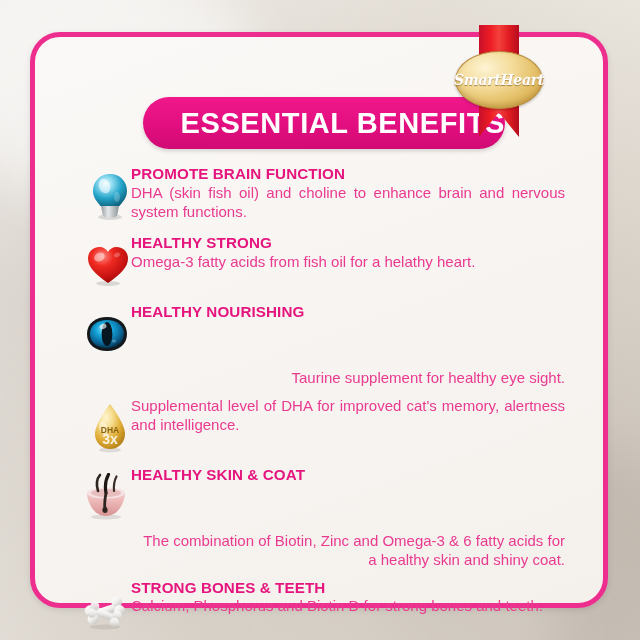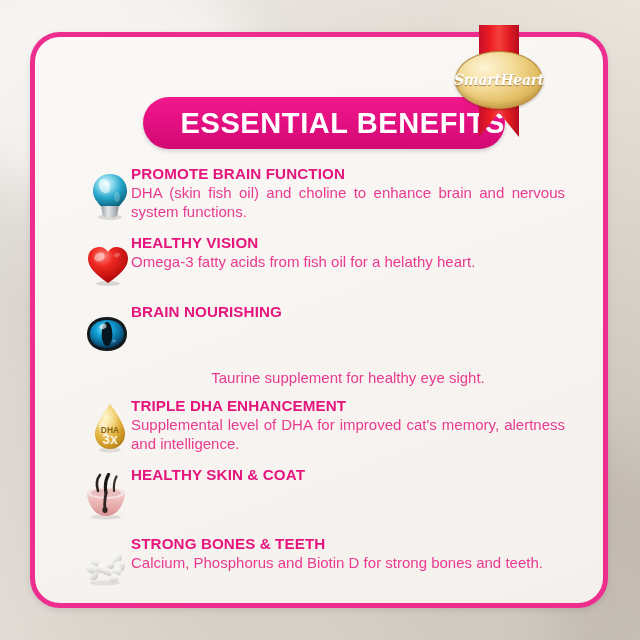--- a/index.html
+++ b/index.html
@@ -163,21 +163,21 @@
     margin-bottom: 1px;
   }
   .benefit-desc {
     color: #ea3a90;
     font-size: 15px;
     line-height: 1.26;
     text-align: justify;
     text-justify: inter-word;
   }
   .benefit-desc.no-justify {
-    text-align: center;
+    text-align: right;
     margin-top: 48px;
   }
 
   
   .icon-art { display: block; }
 </style>
 </head>
 <body>
 
 <div class="page">
@@ -240,21 +240,21 @@
                 <stop offset="100%" stop-color="#8d0707"></stop>
               </radialGradient>
             </defs>
             <ellipse cx="23" cy="40.5" rx="12" ry="2.6" fill="rgba(0,0,0,0.12)"></ellipse>
             <path d="M23 40 C10 31 3 24 3 15.5 C3 8.6 8.2 4 14.3 4 C18.4 4 21.4 6.1 23 9 C24.6 6.1 27.6 4 31.7 4 C37.8 4 43 8.6 43 15.5 C43 24 36 31 23 40 Z" fill="url(#heartGrad)"></path>
             <ellipse cx="14.5" cy="14" rx="5.5" ry="4.2" fill="rgba(255,255,255,0.45)" transform="rotate(-28 14.5 14)"></ellipse>
             <ellipse cx="32" cy="12" rx="3" ry="2.2" fill="rgba(255,255,255,0.25)" transform="rotate(-20 32 12)"></ellipse>
           </svg>
         </div>
         <div class="text-cell">
-          <div class="benefit-title">HEALTHY VISION</div>
+          <div class="benefit-title">HEALTHY STRONG</div>
           <div class="benefit-desc">Omega-3 fatty acids from fish oil for a helathy heart.</div>
         </div>
       </div>
 
       <div class="benefit-row">
         <div class="icon-cell">
           <svg class="icon-art" width="48" height="40" viewBox="0 0 48 40">
             <defs>
               <radialGradient id="irisGrad" cx="42%" cy="34%" r="70%">
                 <stop offset="0%" stop-color="#7fe6ff"></stop>
@@ -264,21 +264,21 @@
               </radialGradient>
             </defs>
             <path d="M4 20 C4 9 13 3 24 3 C36 3 44 10 44 20 C44 30 36 37 24 37 C13 37 4 31 4 20 Z" fill="#13191c"></path>
             <path d="M7 20 C7 11 14.5 6 24 6 C34 6 41 12 41 20 C41 28 34 34 24 34 C14.5 34 7 29 7 20 Z" fill="url(#irisGrad)"></path>
             <ellipse cx="24" cy="20" rx="5.4" ry="12" fill="#061721"></ellipse>
             <ellipse cx="20" cy="12.5" rx="3.6" ry="2.6" fill="rgba(255,255,255,0.62)" transform="rotate(-25 20 12.5)"></ellipse>
             <ellipse cx="31" cy="27" rx="2.2" ry="1.5" fill="rgba(255,255,255,0.25)"></ellipse>
           </svg>
         </div>
         <div class="text-cell">
-          <div class="benefit-title">BRAIN NOURISHING</div>
+          <div class="benefit-title">HEALTHY NOURISHING</div>
           <div class="benefit-desc no-justify">Taurine supplement for healthy eye sight.</div>
         </div>
       </div>
 
       <div class="benefit-row">
         <div class="icon-cell">
           <svg class="icon-art" width="42" height="52" viewBox="0 0 42 52">
             <defs>
               <radialGradient id="dropGrad" cx="36%" cy="30%" r="78%">
                 <stop offset="0%" stop-color="#fff6d2"></stop>
@@ -288,21 +288,20 @@
               </radialGradient>
             </defs>
             <ellipse cx="21" cy="48" rx="11" ry="2.4" fill="rgba(0,0,0,0.10)"></ellipse>
             <path d="M21 2 C21 2 36 21 36 32 C36 40.8 29.3 47 21 47 C12.7 47 6 40.8 6 32 C6 21 21 2 21 2 Z" fill="url(#dropGrad)"></path>
             <ellipse cx="14.5" cy="26" rx="4" ry="7" fill="rgba(255,255,255,0.45)" transform="rotate(-18 14.5 26)"></ellipse>
             <text x="21" y="31" text-anchor="middle" font-family="Liberation Sans, sans-serif" font-size="8.5" font-weight="bold" fill="#8a6310">DHA</text>
             <text x="21" y="42" text-anchor="middle" font-family="Liberation Sans, sans-serif" font-size="14" font-weight="bold" fill="#f7f1e0">3x</text>
           </svg>
         </div>
         <div class="text-cell">
-          <div class="benefit-title">TRIPLE DHA ENHANCEMENT</div>
           <div class="benefit-desc">Supplemental level of DHA for improved cat's memory, alertness and intelligence.</div>
         </div>
       </div>
 
       <div class="benefit-row">
         <div class="icon-cell">
           <svg class="icon-art" width="50" height="48" viewBox="0 0 50 48">
             <defs>
               <linearGradient id="skinGrad" x1="0" y1="0" x2="0" y2="1">
                 <stop offset="0%" stop-color="#f7d9d9"></stop>
@@ -316,20 +315,21 @@
             <ellipse cx="25" cy="20" rx="15" ry="4" fill="#e8bdbd"></ellipse>
             <path d="M17 18 C15 11 15.5 6 19 2" stroke="#2e2420" stroke-width="2.6" fill="none" stroke-linecap="round"></path>
             <path d="M25 20 C23.5 12 25 6 27.5 1.5" stroke="#1d1613" stroke-width="3.2" fill="none" stroke-linecap="round"></path>
             <path d="M33 18 C32.5 11 33.5 7 35.5 3.5" stroke="#3a2e28" stroke-width="2.2" fill="none" stroke-linecap="round"></path>
             <path d="M25 20 C24 25 23 30 24 36" stroke="#2e2420" stroke-width="2.8" fill="none" stroke-linecap="round"></path>
             <ellipse cx="24" cy="37" rx="2.6" ry="3" fill="#2e2420"></ellipse>
           </svg>
         </div>
         <div class="text-cell">
           <div class="benefit-title">HEALTHY SKIN &amp; COAT</div>
+          <div class="benefit-desc no-justify">The combination of Biotin, Zinc and Omega-3 &amp; 6 fatty acids for a healthy skin and shiny coat.</div>
         </div>
       </div>
 
       <div class="benefit-row">
         <div class="icon-cell">
           <svg class="icon-art" width="52" height="46" viewBox="0 0 52 46">
             <defs>
               <linearGradient id="boneGrad" x1="0" y1="0" x2="0.4" y2="1">
                 <stop offset="0%" stop-color="#ffffff"></stop>
                 <stop offset="55%" stop-color="#f0efed"></stop>

